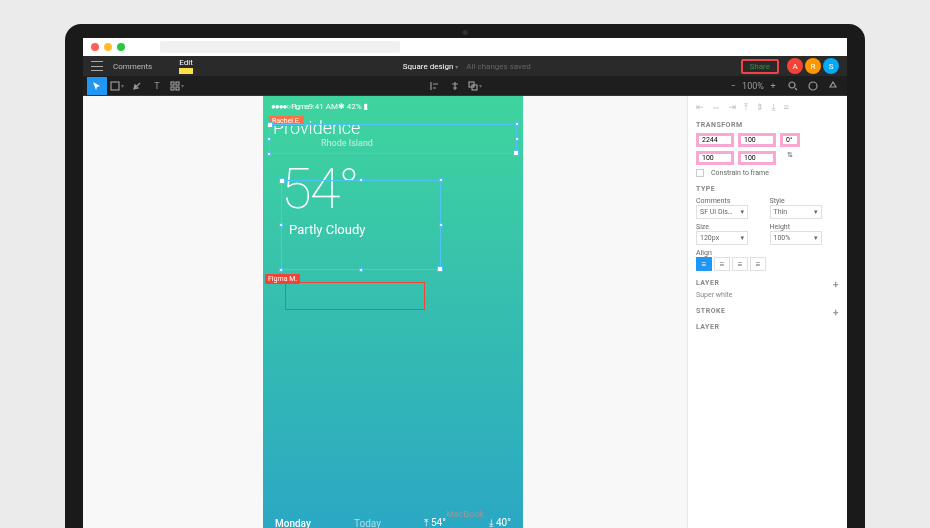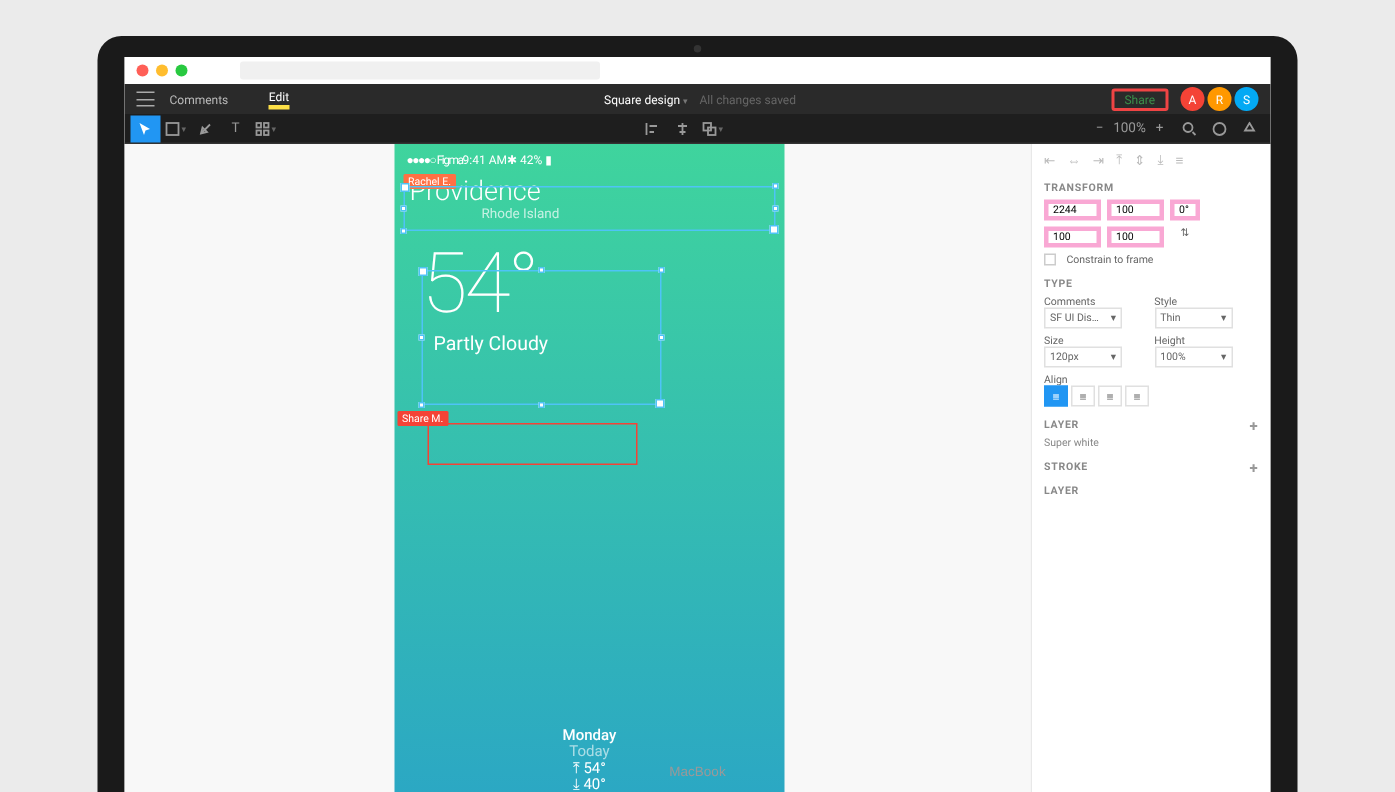--- a/index.html
+++ b/index.html
@@ -16,21 +16,21 @@
 .tl { height:18px; display:flex; align-items:center; padding-left:8px; gap:5px; background:#fff; }
 .tl span { width:8px; height:8px; border-radius:50%; display:inline-block; }
 .tl .r { background:#ff5f57; } .tl .y { background:#ffbd2e; } .tl .g { background:#28c940; }
 .url { margin-left:30px; width:240px; height:12px; background:#f0f0f0; border-radius:2px; }
 
 
 .topbar { height:20px; background:#2a2a2a; display:flex; align-items:center; color:#bbb; font-size:8px; padding:0 8px; }
 .topbar .hamb { width:12px; height:10px; display:flex; flex-direction:column; justify-content:space-between; cursor:pointer; }
 .topbar .hamb span { height:1px; background:#aaa; }
 .topbar .menu { margin-left:10px; cursor:pointer; }
-.topbar .active { color:#fff; border-bottom:3px solid #fde047; padding-bottom:1px;margin-left:27px; }
+.topbar .active { color:#fff; border-bottom:6px solid #fde047; padding-bottom:1px;margin-left:27px; }
 .topbar .center { flex:1; text-align:center; color:#fff; }
 .topbar .status { color:#666; margin-left:6px; }
 .topbar .share { border:2px solid #ef4444; color:#3a8f4a; border-radius:2px; padding:1px 7px; margin-right:6px; cursor:pointer; }
 .av { width:16px; height:16px; border-radius:50%; display:inline-flex; align-items:center; justify-content:center; color:#fff; font-size:8px; margin-left:2px; }
 .av.a { background:#f44336; } .av.b { background:#ff9800; } .av.g { background:#03a9f4; }
 
 
 .toolbar { height:20px; background:#1e1e1e; border-bottom:1px solid #333; display:flex; align-items:center; padding:0 4px; }
 .tool { width:20px; height:18px; display:flex; align-items:center; justify-content:center; cursor:pointer; color:#999; font-size:9px; position:relative; }
 .tool.sel { background:#2196f3; color:#fff; }
@@ -42,21 +42,21 @@
 .workarea { display:flex; height:calc(100% - 58px); }
 .canvas { flex:1; background:#f8f8f8; position:relative; overflow:hidden; }
 .artboard { position:absolute; left:180px; top:0; width:260px; height:100%; background:linear-gradient(#3fd49d,#2ba7c4); }
 .sb { display:flex; justify-content:flex-start; padding:6px 8px 2px; color:#fff; font-size:8px; }
 .sb .dots { letter-spacing:-1px; }
 .loc { color:#fff; padding:4px 10px 0; }
 .loc .city { font-size:18px; font-weight:300; }
 .loc .state { font-size:9px; opacity:.7;margin-left:48px; }
 .temp { color:#fff; font-size:56px; font-weight:100; padding:8px 18px 0; letter-spacing:-2px; }
 .cond { color:#fff; font-size:13px; padding:0 26px; }
-.dayrow { position:absolute; bottom:6px; left:0; right:0; display:flex; align-items:center; justify-content:space-between; padding:0 12px; color:#fff; font-size:10px;flex-direction:column; }
+.dayrow { position:absolute; bottom:6px; left:0; right:0; display:flex; align-items:center; justify-content:space-between; padding:0 12px; color:#fff; font-size:10px; }
 .dayrow .day { font-weight:500; }
 .dayrow .today { opacity:.6; }
 .selbox { position:absolute; border:1px solid #4fc3f7; }
 .selbox::before,.selbox::after { content:""; position:absolute; width:4px; height:4px; background:#fff; border:1px solid #4fc3f7; }
 .selbox::before { top:-3px; left:-3px; } .selbox::after { bottom:-3px; right:-3px; }
 .handle { position:absolute; width:4px; height:4px; background:#fff; border:1px solid #4fc3f7; }
 .tag { position:absolute; font-size:7px; color:#fff; padding:1px 3px; border-radius:1px; }
 .tag.r { background:#ff7043; } .tag.red { background:#f44336; }
 .redbox { position:absolute; border:1px solid #f44336; }
 
@@ -198,21 +198,21 @@
             </div>
             <div class="selbox" style="top:84px;left:18px;width:160px;height:90px;">
               <span class="handle" style="top:-3px;right:-3px;"></span>
               <span class="handle" style="bottom:-3px;left:-3px;"></span>
               <span class="handle" style="top:-3px;left:50%;margin-left:-2px;"></span>
               <span class="handle" style="bottom:-3px;left:50%;margin-left:-2px;"></span>
               <span class="handle" style="top:50%;left:-3px;margin-top:-2px;"></span>
               <span class="handle" style="top:50%;right:-3px;margin-top:-2px;"></span>
             </div>
             <div class="temp">54°</div>
-            <div class="tag red" style="top:178px;left:2px;">Share M.</div>
+            <div class="tag red" style="top:178px;left:2px;">Figma M.</div>
             <div class="redbox" style="top:186px;left:22px;width:140px;height:28px;"></div>
             <div class="cond">Partly Cloudy</div>
             <div class="dayrow">
               <span class="day">Monday</span>
               <span class="today">Today</span>
               <span>⤒ <span>54°</span></span>
               <span>⤓ <span>40°</span></span>
             </div>
           </div>
         </div>

